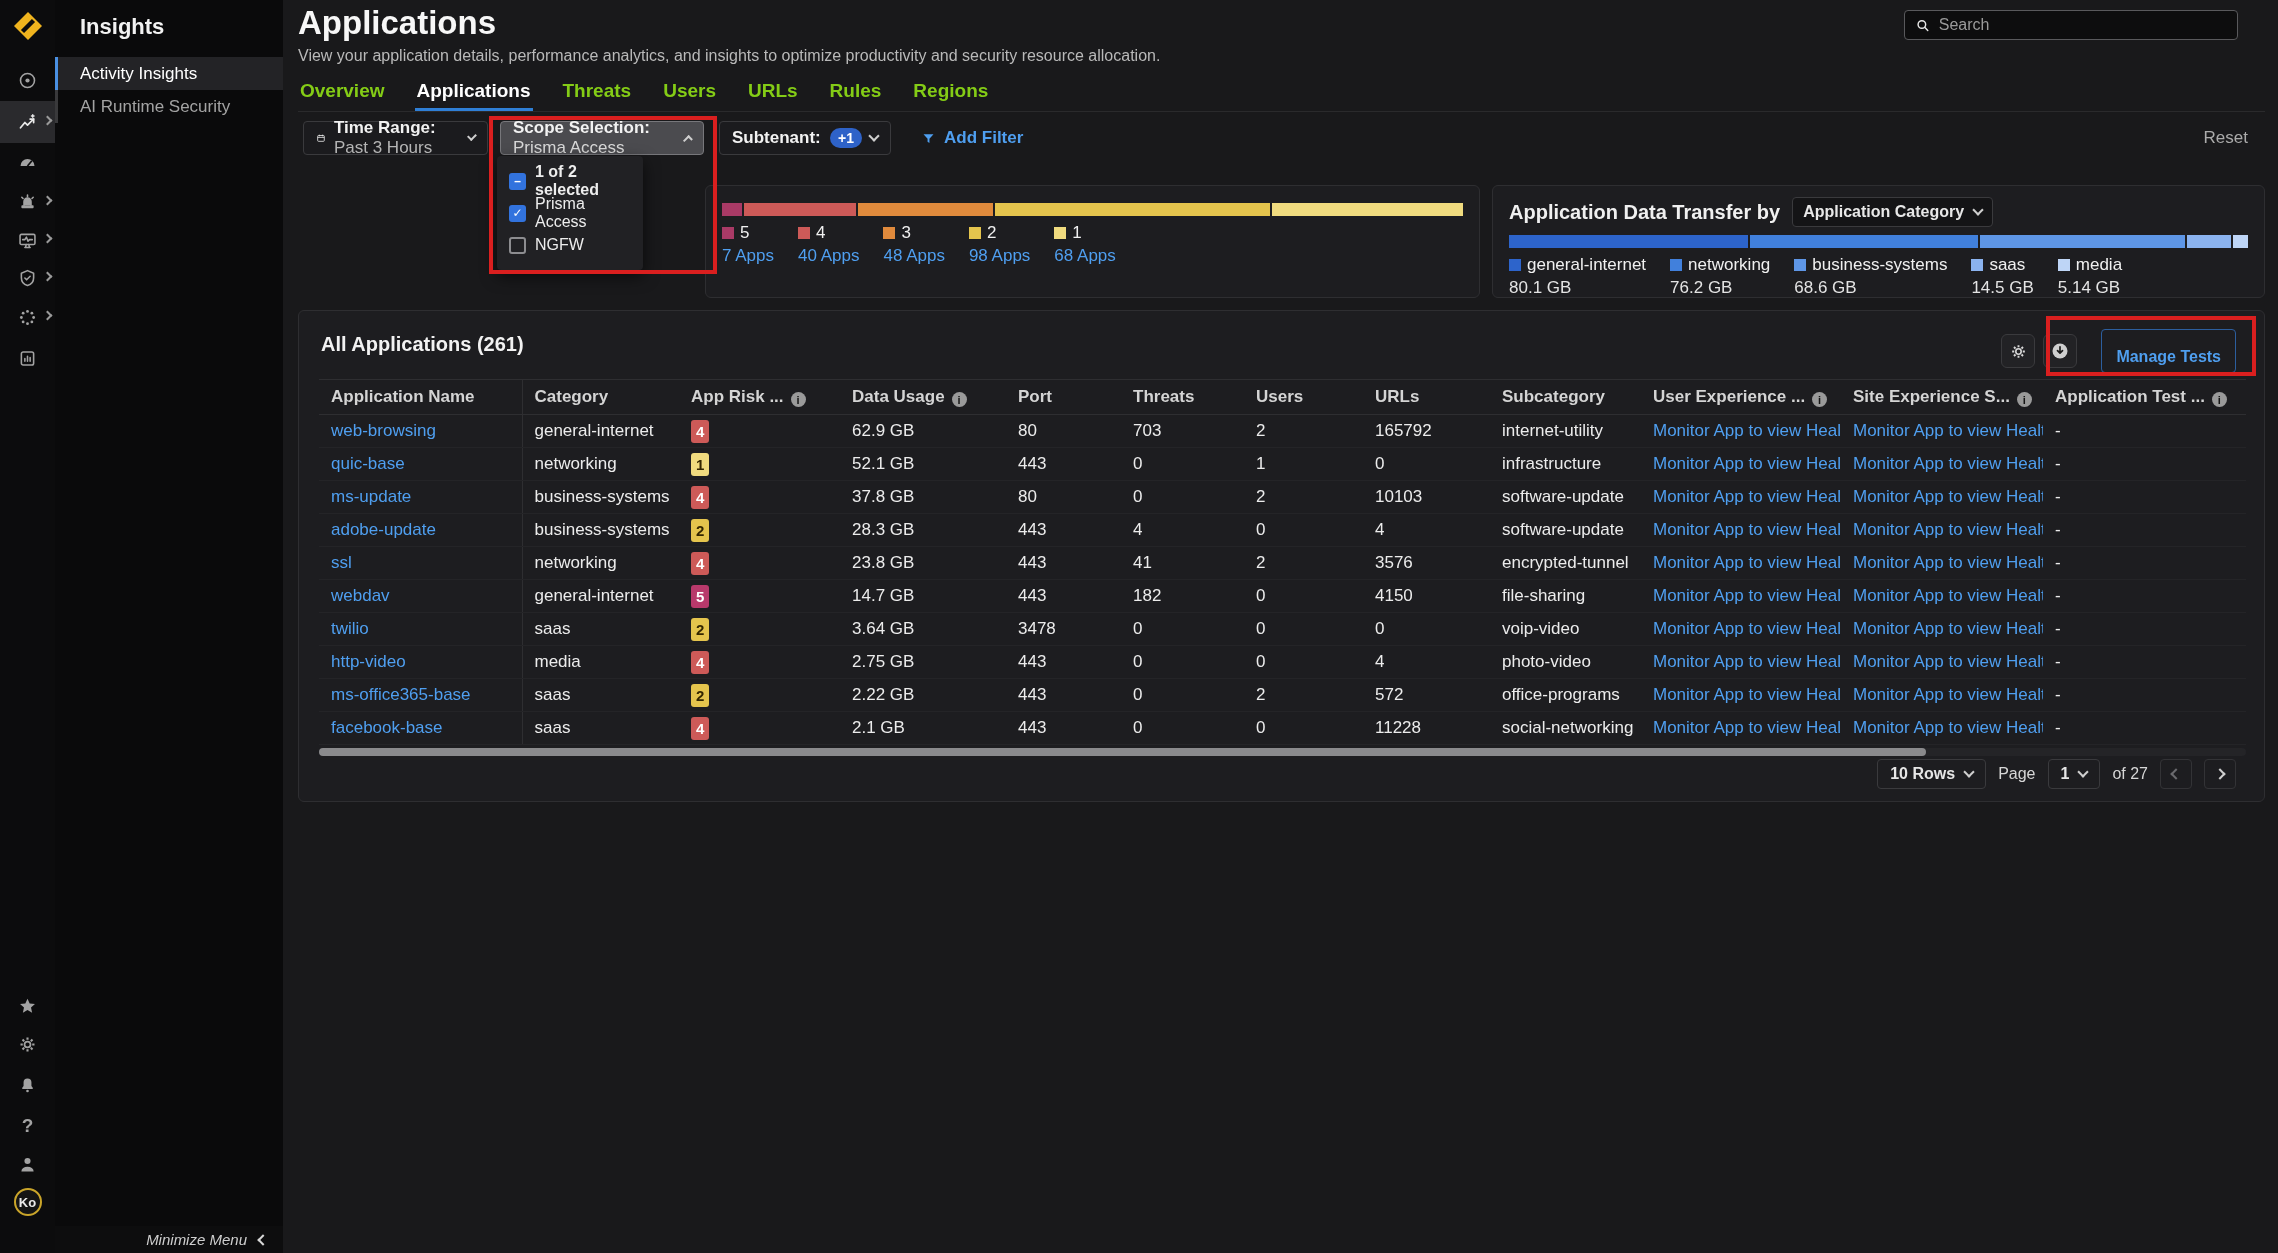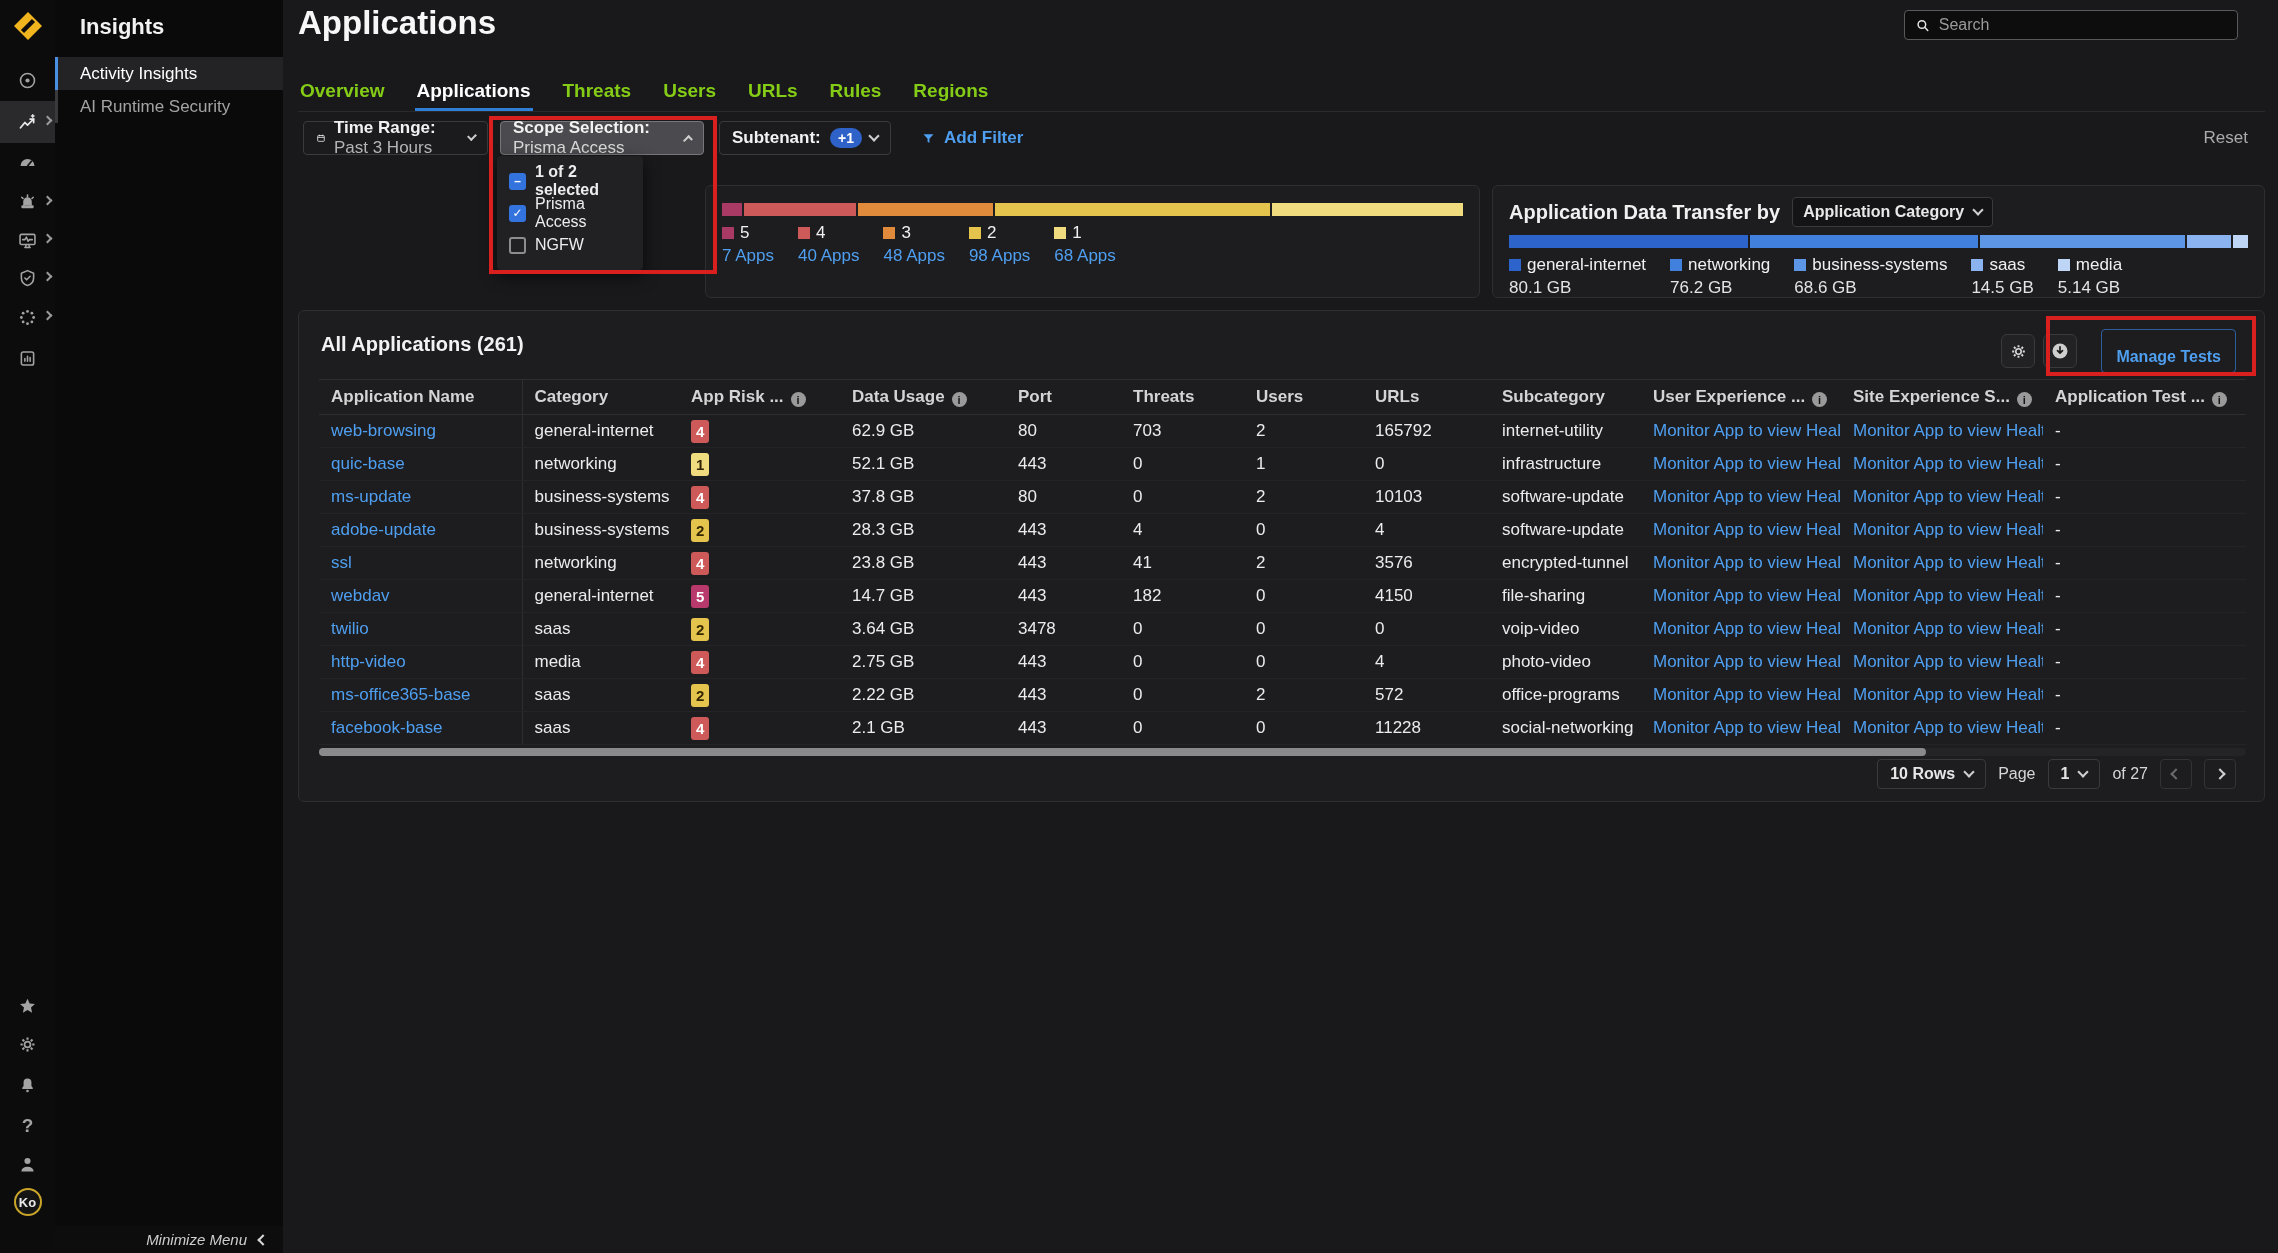--- a/index.html
+++ b/index.html
@@ -228,20 +228,21 @@
 
     <div id="search">
       <svg width="17" height="17" viewBox="0 0 24 24" fill="none" stroke="#e8e8e8" stroke-width="2.2" stroke-linecap="round">
           <circle cx="10.5" cy="10.5" r="5.8"></circle>
           <path d="M15.2 15.2 L19.5 19.5"></path>
         </svg>
       <input type="text" placeholder="Search" style="">
     </div>
 
     <h1 id="page-title">Applications</h1>
+    <p id="page-subtitle">View your application details, performance analytics, and insights to optimize productivity and security resource allocation.</p>
 
     <div id="tabbar">
         <div class="tab">Overview</div>
         <div class="tab active">Applications</div>
         <div class="tab">Threats</div>
         <div class="tab">Users</div>
         <div class="tab">URLs</div>
         <div class="tab">Rules</div>
         <div class="tab">Regions</div>
       </div>

